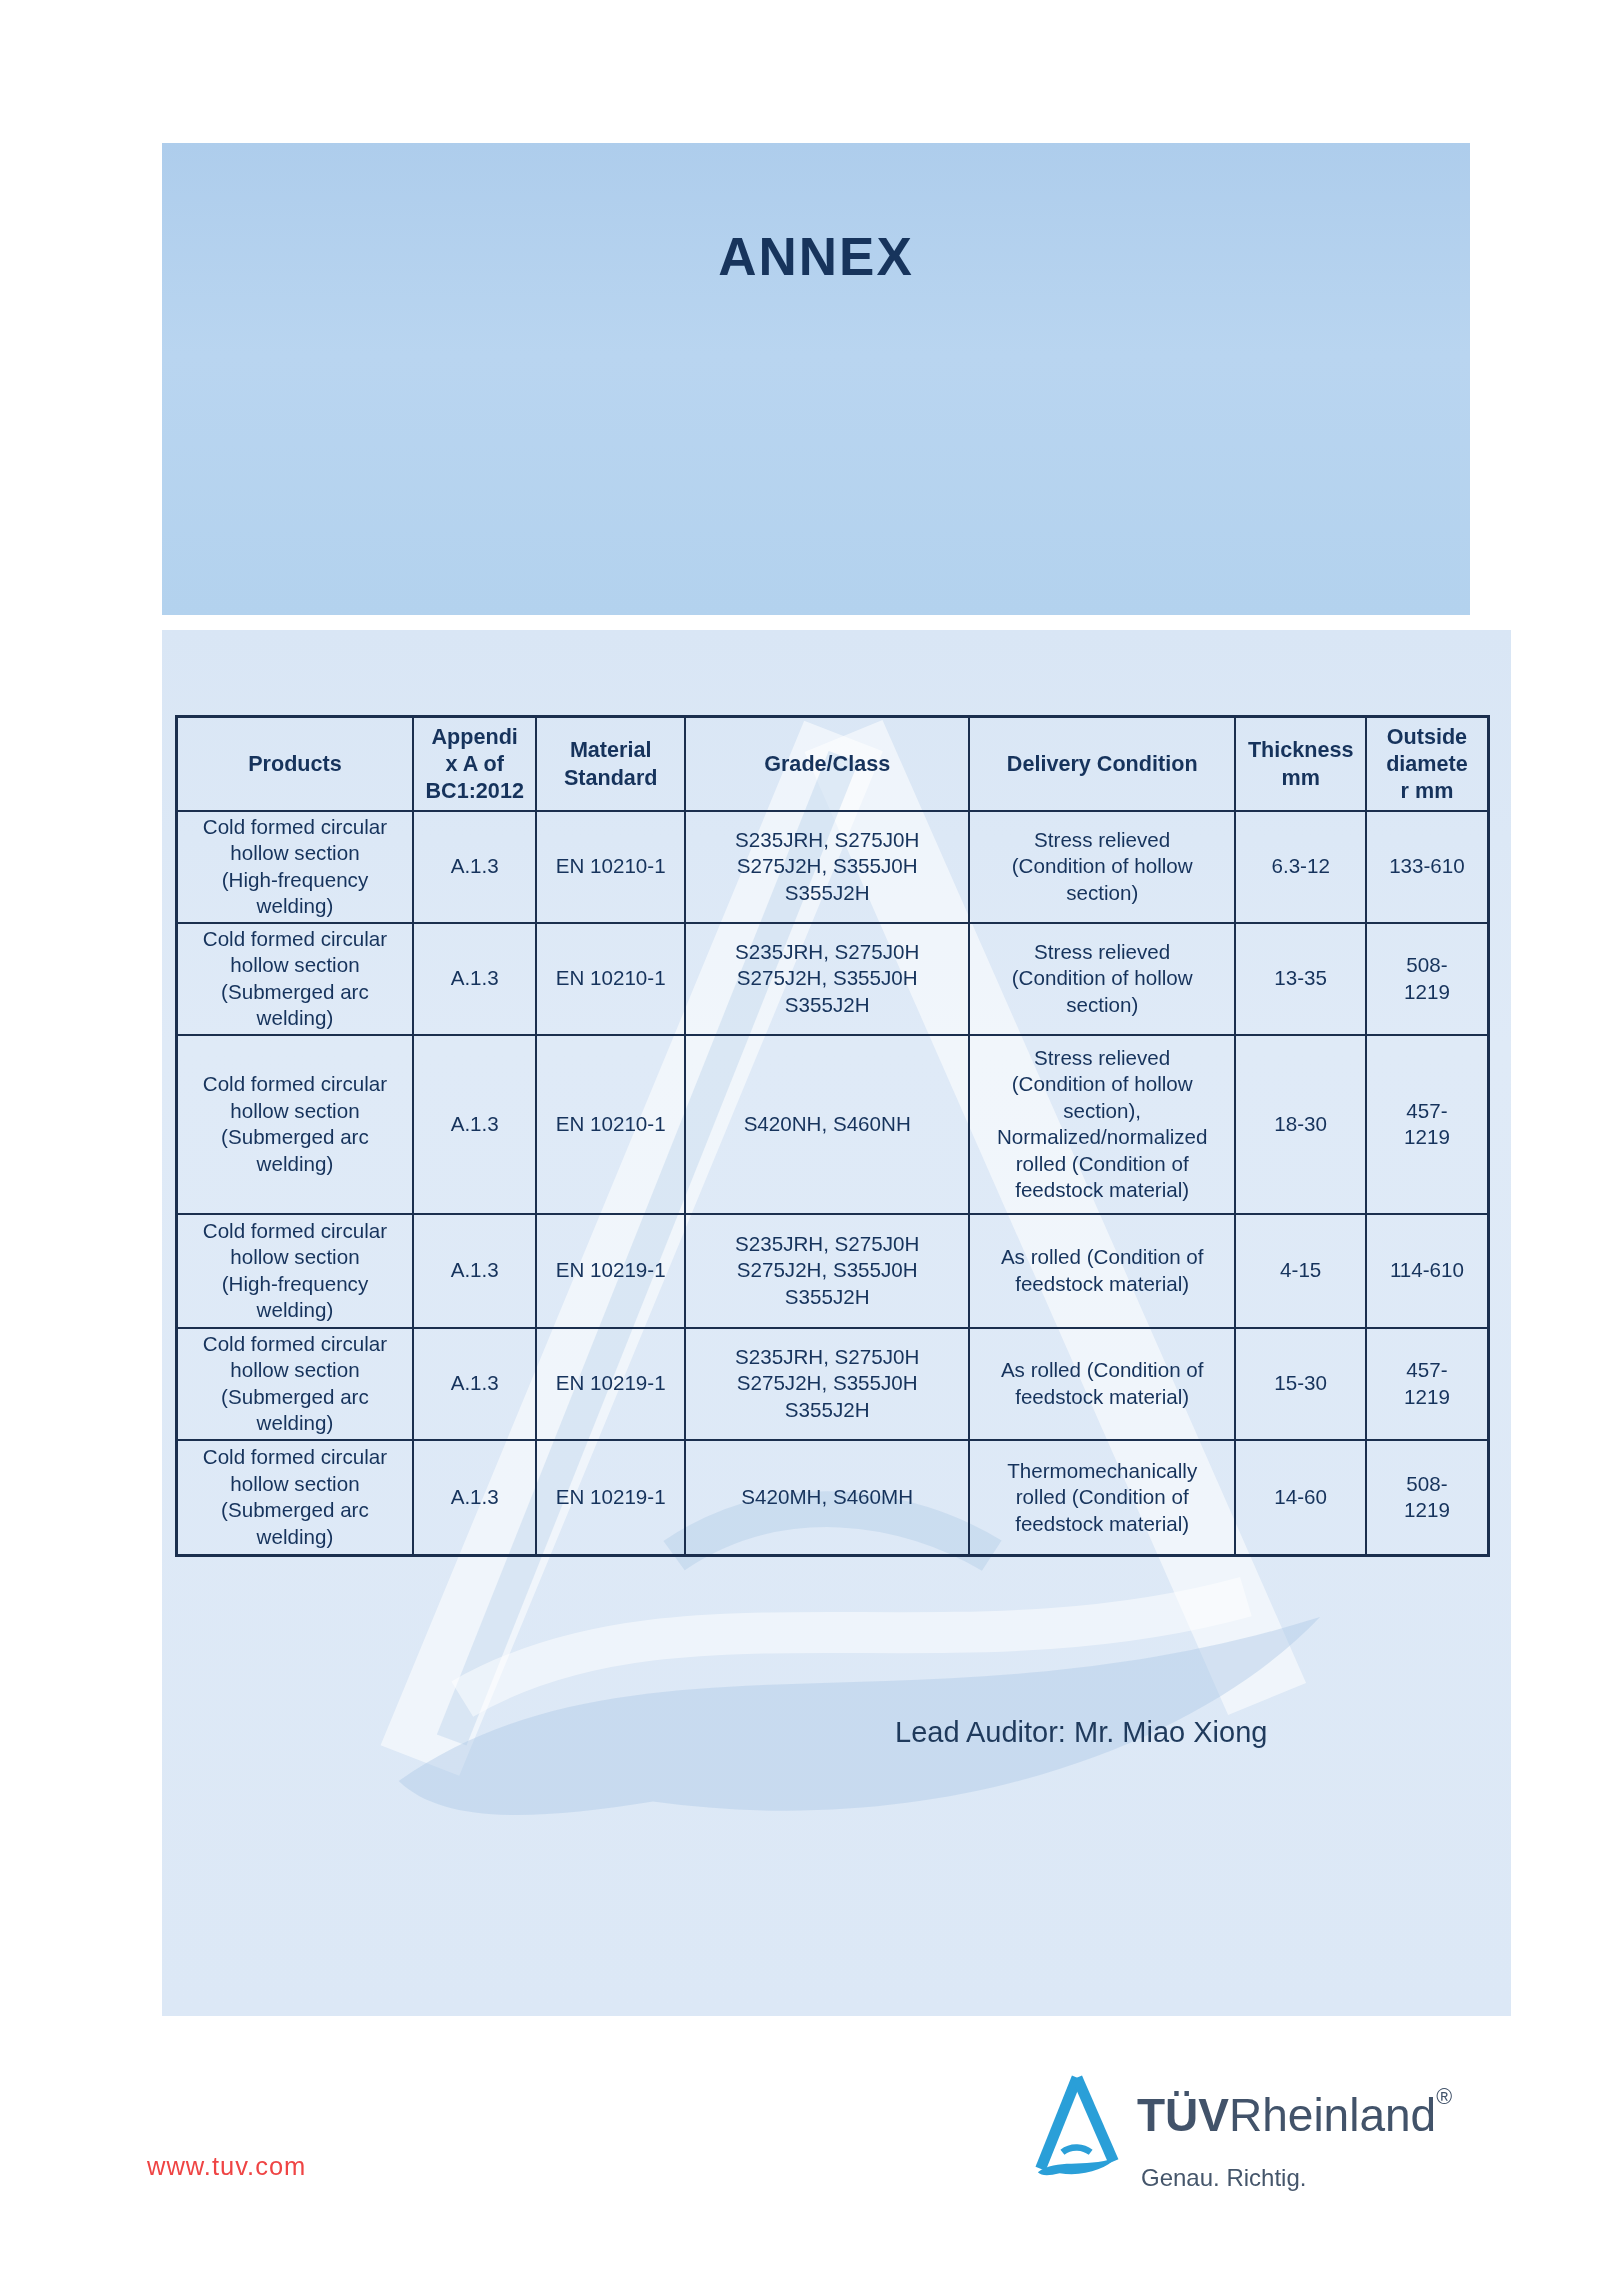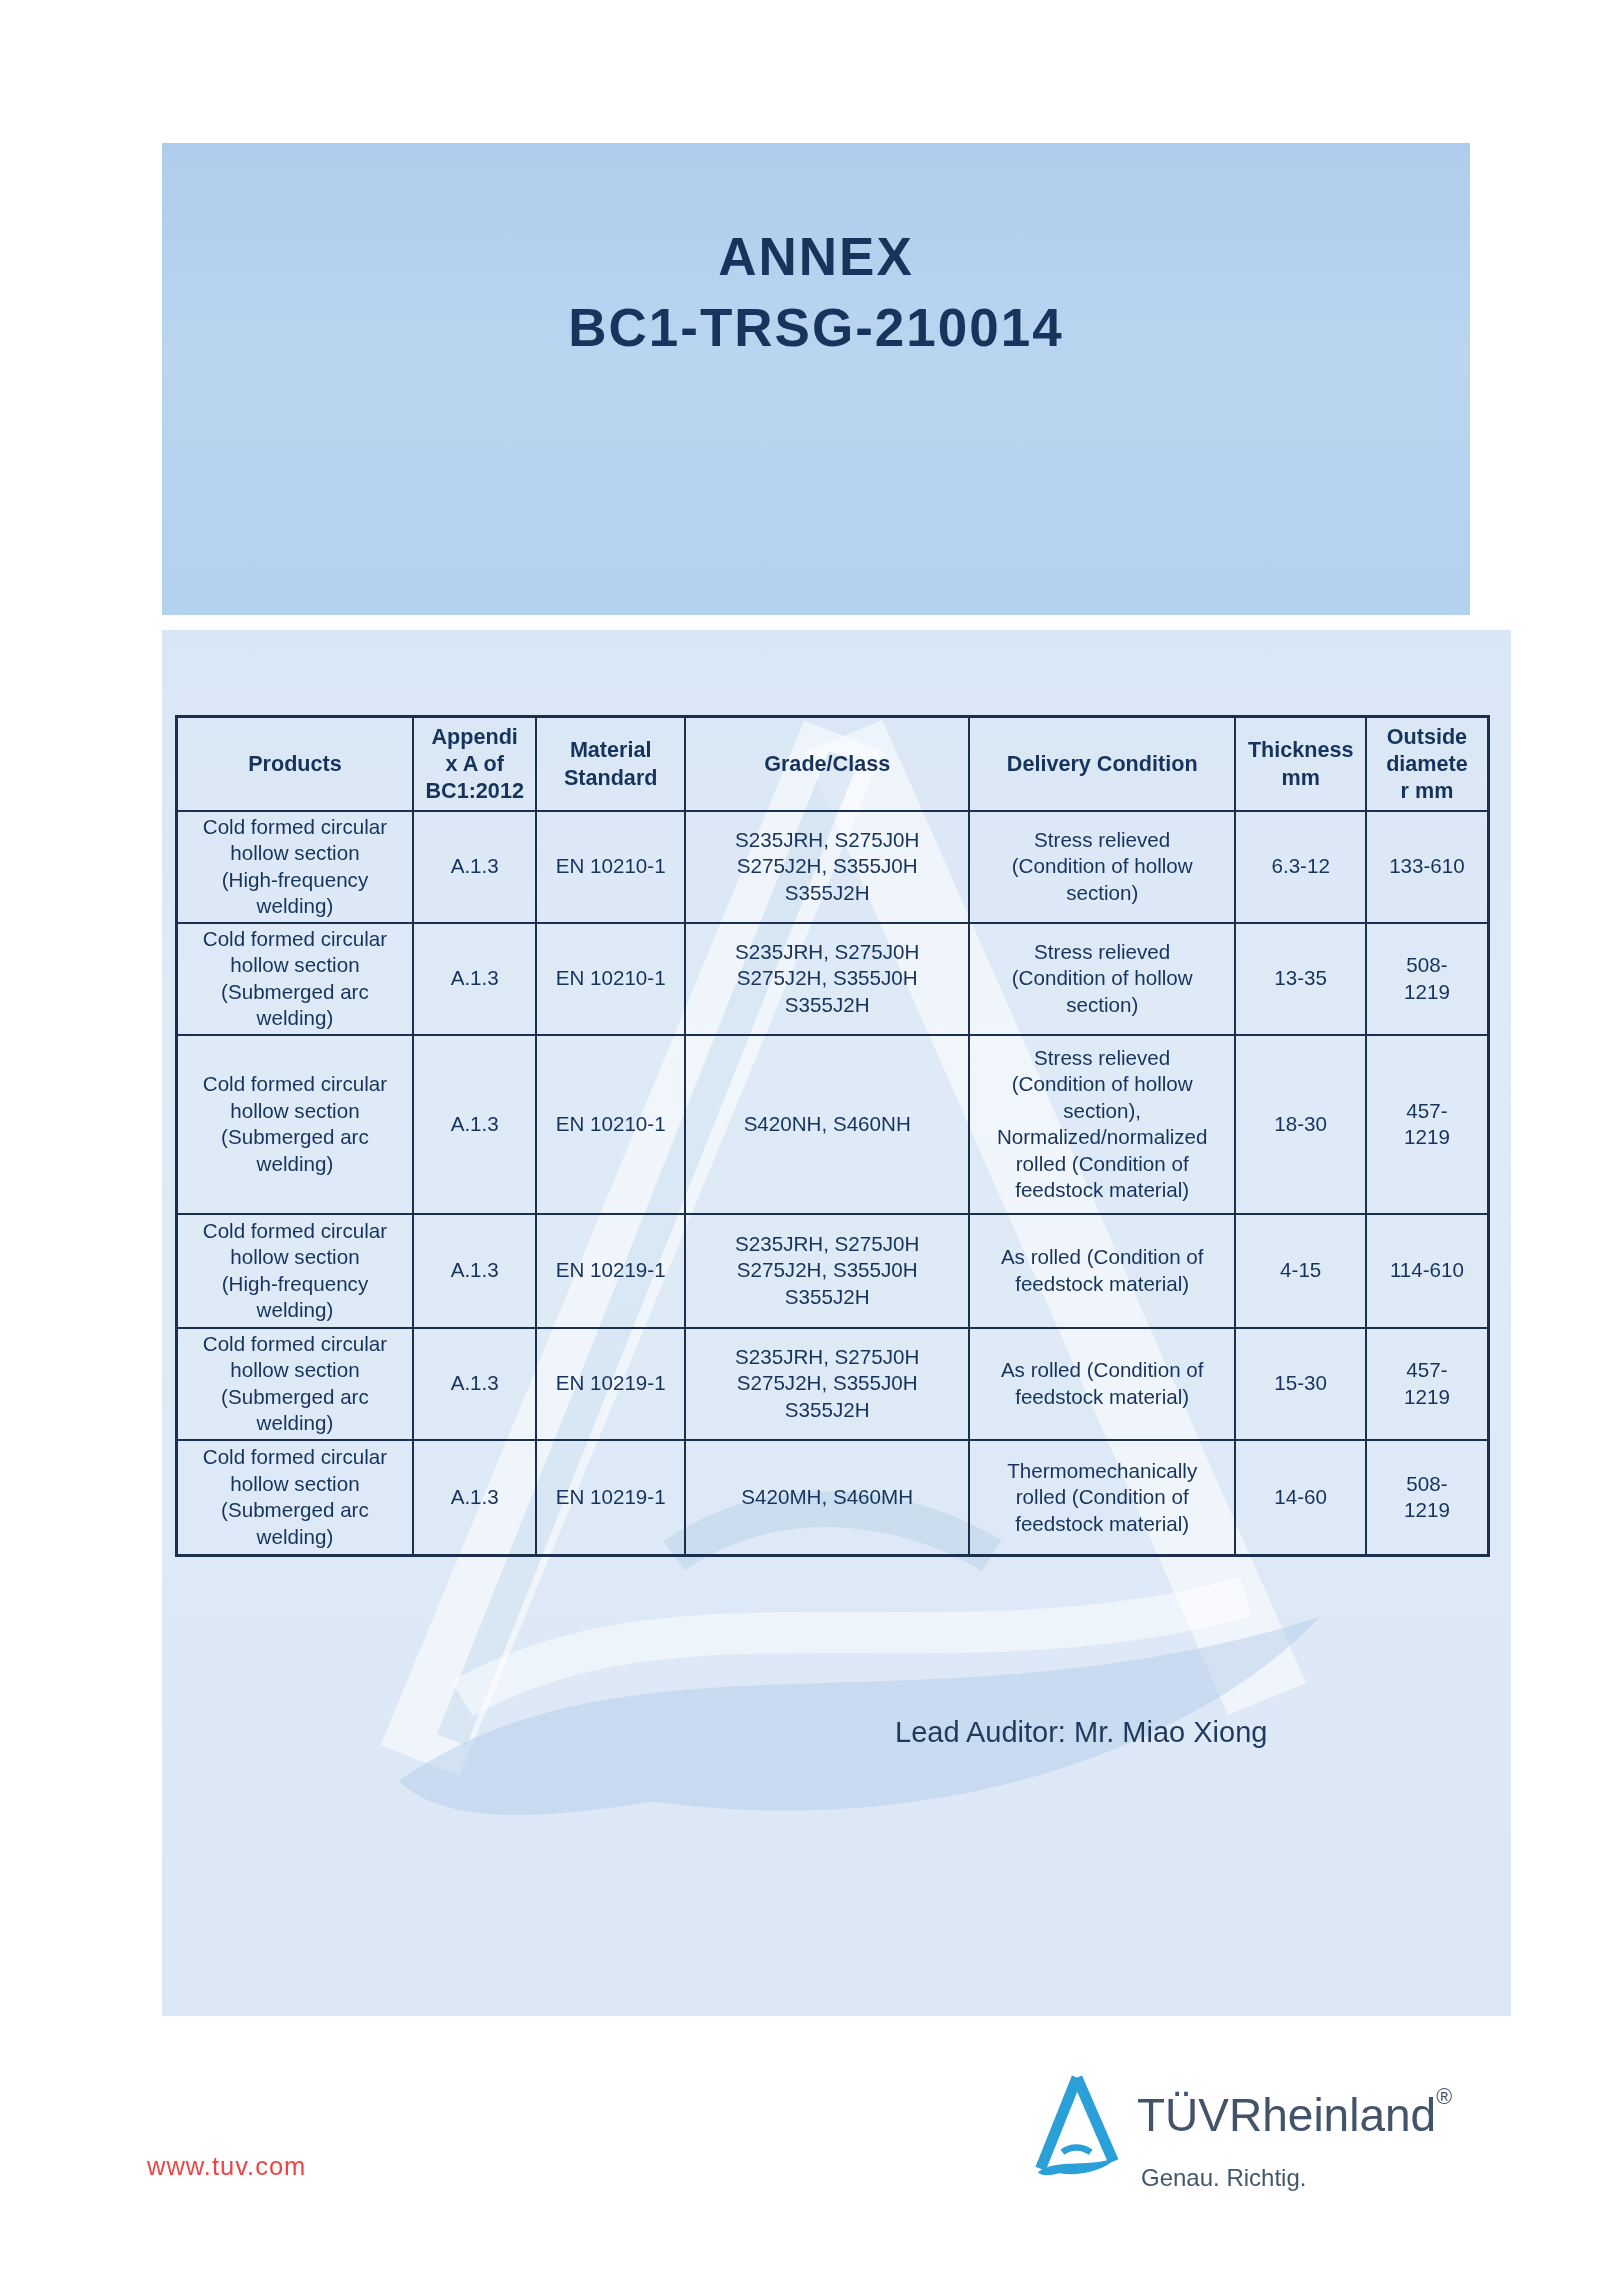--- a/index.html
+++ b/index.html
@@ -68,36 +68,35 @@
   .website{
     position:absolute;left:147px;top:2152px;
     font-size:25.5px;color:#ef4444;letter-spacing:1px;
   }
   .logo-group{position:absolute;left:1031px;top:2070px;width:470px;height:167px;}
   .logo-triangle{position:absolute;left:0;top:3.9px;width:92px;height:102px;}
   .brand-line{
     position:absolute;left:106px;top:13.7px;
     font-size:46px;color:#42536a;white-space:nowrap;
   }
-  .brand-bold{font-weight:normal;}
+  .brand-bold{font-weight:bold;}
   .brand-reg{vertical-align:27.4px;font-size:21.6px;}
   .tagline{
     position:absolute;left:110px;top:94px;
     font-size:24px;color:#45566b;
   }
 </style>
 </head>
 <body>
 
 <div class="page">
 
   <div class="header-panel">
     <div class="title-block">
       <div class="title-line">ANNEX</div>
-      <div class="title-line">BC1-TRSG-210014</div>
     </div>
   </div>
 
   <div class="content-panel">
 
     <svg class="watermark" viewBox="0 0 100 110" preserveAspectRatio="none">
       <path d="M50 4 L10 104" stroke="rgba(255,255,255,0.55)" stroke-width="8" fill="none"></path>
       <path d="M50 4 L90 98" stroke="rgba(255,255,255,0.55)" stroke-width="8" fill="none"></path>
       <path d="M50 6 L13 102" stroke="rgba(176,202,231,0.35)" stroke-width="3" fill="none"></path>
       <path d="M8 106 C 30 90, 58 102, 95 90 C 84 102, 60 112, 32 108 C 20 110, 12 110, 8 106 Z" fill="rgba(176,202,231,0.45)"></path>

